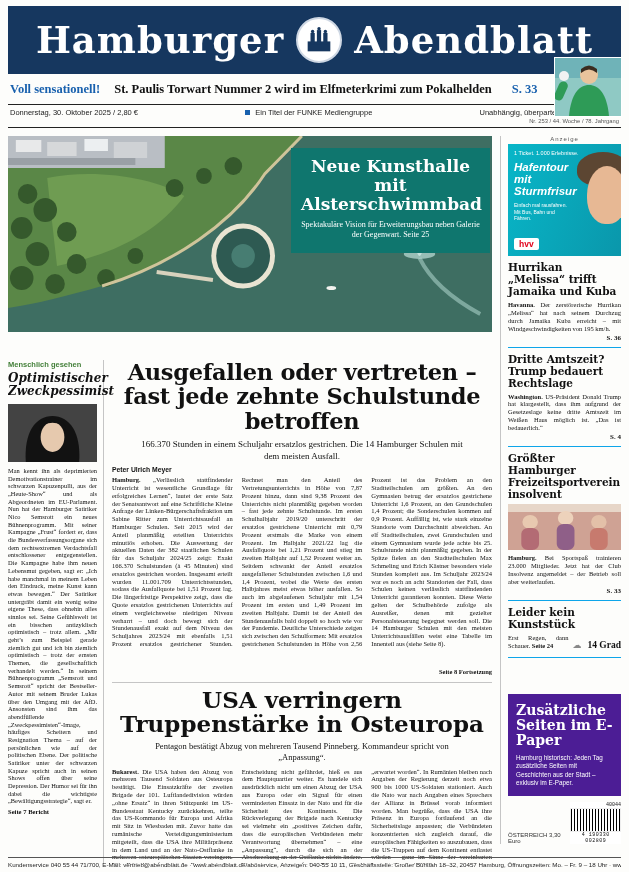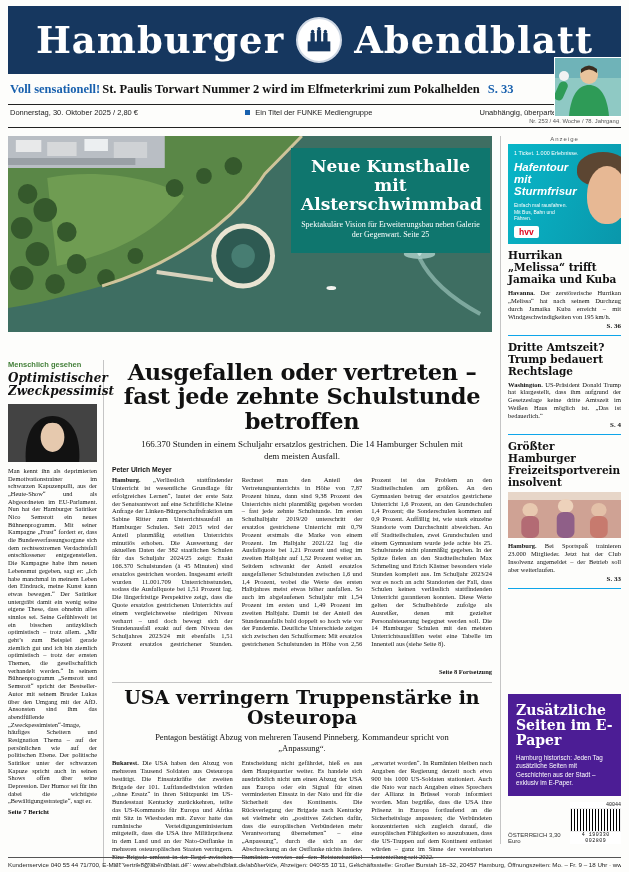--- a/index.html
+++ b/index.html
@@ -6,21 +6,21 @@
   html,body { width:629px; height:872px; }
   body { background:#f6f5f2; font-family:"Liberation Serif", serif; color:#111; overflow:hidden; position:relative; }
   .page { position:absolute; inset:0; background:#fdfdfb; padding:6px 8px; }
 
   
   .masthead { background:#16375f; height:68px; display:flex; align-items:center; justify-content:center; gap:12px; }
   .mast-word { font-family:"DejaVu Serif", serif; font-weight:bold; font-size:37px; color:#fff; letter-spacing:1px; }
   .seal { width:46px; height:46px; border-radius:50%; background:#fff; border:2px solid #cfd8e4; display:flex; align-items:center; justify-content:center; }
 
   
-  .teaser { display:flex; align-items:baseline; gap:2px; padding:8px 74px 7px 2px; font-weight:bold; font-size:12.5px; }
+  .teaser { display:flex; align-items:baseline; gap:14px; padding:8px 74px 7px 2px; font-weight:bold; font-size:12.5px; }
   .teaser .hl, .teaser .pg { color:#1961ae; }
   .teaser .pg { margin-left:6px; }
   .keeper { position:absolute; top:58px; right:8px; width:66px; height:58px; z-index:5; outline:1px solid #fff; }
   .keeper svg { width:100%; height:100%; display:block; }
 
   
   .dateline { border-top:1px solid #222; border-bottom:1px solid #222; display:flex; justify-content:space-between; align-items:flex-start; padding:3px 2px; font-family:"Liberation Sans", sans-serif; font-size:7.5px; color:#222;gap:9px; }
   .funke-sq { display:inline-block; width:5px; height:5px; background:#1961ae; margin-right:3px; }
   .dl-right { text-align:right; }
   .dl-r1 { display:block; }
@@ -53,26 +53,26 @@
   .stories { flex:1; min-width:0; }
   .school h1 { font-family:"DejaVu Serif", serif; font-weight:bold; font-size:22.5px; line-height:1.08; text-align:center; letter-spacing:-0.3px; }
   .deck { font-size:9px; text-align:center; line-height:1.3; margin:6px 22px 4px; }
   .byline { font-family:"Liberation Sans", sans-serif; font-weight:bold; font-size:6.8px; margin:2px 0 3px; }
   .cols { column-count:3; column-gap:9px; font-size:6.5px; line-height:1.2; text-align:justify; hyphens:auto; position:relative; overflow:hidden; }
   .h200 { height:200px; }
   .h150 { height:148px; }
   .city { font-weight:bold; }
   .cont { position:absolute; right:0; bottom:0; background:#fdfdfb; font-weight:bold; padding-left:5px; }
   .usa { margin-top:6px; border-top:1px solid #c5c5c5; padding-top:5px; }
-  .usa h2 { font-family:"DejaVu Serif", serif; font-weight:bold; font-size:19px; line-height:1.05; text-align:center; }
+  .usa h2 { font-family:"DejaVu Serif", serif; font-weight:bold; font-size:23px; line-height:1.05; text-align:center; }
   .usa .deck { margin:4px 30px 5px; font-size:8.5px; }
 
   
   .ad-label { font-family:"Liberation Sans", sans-serif; font-size:6px; letter-spacing:1px; color:#555; text-align:center; margin-bottom:2px; }
-  .ad { position:relative; height:100px; background:linear-gradient(110deg,#08b6c8 0%,#0a97ab 100%); color:#fff; padding:6px; overflow:hidden; font-family:"Liberation Sans", sans-serif; }
+  .ad { position:relative; height:112px; background:linear-gradient(110deg,#08b6c8 0%,#0a97ab 100%); color:#fff; padding:6px; overflow:hidden; font-family:"Liberation Sans", sans-serif; }
   .ad-top { font-size:5.5px; }
   .ad-title { font-size:11.5px; font-weight:bold; font-style:italic; line-height:1.05; margin-top:5px; width:64%; }
   .ad-sub { font-size:5px; line-height:1.3; margin-top:5px; width:58%; }
   .ad-hair { position:absolute; right:-8px; top:8px; width:52px; height:34px; background:#5c4632; border-radius:50% 50% 40% 40%; }
   .ad-face { position:absolute; right:-6px; top:22px; width:40px; height:58px; background:#e7b894; border-radius:50% 50% 45% 45%; }
   .hvv { position:absolute; left:6px; bottom:6px; background:#fff; color:#e2001a; font-weight:bold; font-size:8.5px; padding:1px 5px; border-radius:2px; }
 
   .sb { padding:6px 0 5px; border-bottom:1px solid #0ea5e9; }
   .sb h4 { font-family:"DejaVu Serif", serif; font-weight:bold; font-size:10.5px; line-height:1.14; margin-bottom:3px; }
   .sb-body { font-size:6.5px; line-height:1.22; text-align:justify; hyphens:auto; }
@@ -293,20 +293,33 @@
               <rect x="74" y="24" width="16" height="22" rx="6" fill="#c77a6e"></rect>
           </svg>
         </div>
         <p class="sb-body">
           <b>Hamburg.</b>
           <span>Bei Sportspaß trainieren 23.000 Mitglieder. Jetzt hat der Club Insolvenz angemeldet – der Betrieb soll aber weiterlaufen.</span>
         </p>
         <div class="sb-page">S. 33</div>
       </section>
 
+      <section class="sb">
+        <h4>Leider kein Kunststück</h4>
+        <div class="w-row">
+          <p class="sb-body w-left">
+            <span>Erst Regen, dann Schauer.</span>
+            <b>Seite 24</b>
+          </p>
+          <div class="w-right">
+            <span class="w-icon">☁</span>
+            <b class="w-temp">14 Grad</b>
+          </div>
+        </div>
+      </section>
 
       <div class="sb-bottom">
         <div class="epaper">
           <div class="ep-title">Zusätzliche Seiten im E-Paper</div>
           <p class="ep-body">Hamburg historisch: Jeden Tag zusätzliche Seiten mit Geschichten aus der Stadt – exklusiv im E-Paper.</p>
         </div>
         <div class="price-row">
           <span class="abroad">ÖSTERREICH 3,30 Euro</span>
           <div class="barcode">
             <span class="bc-top">40044</span>

